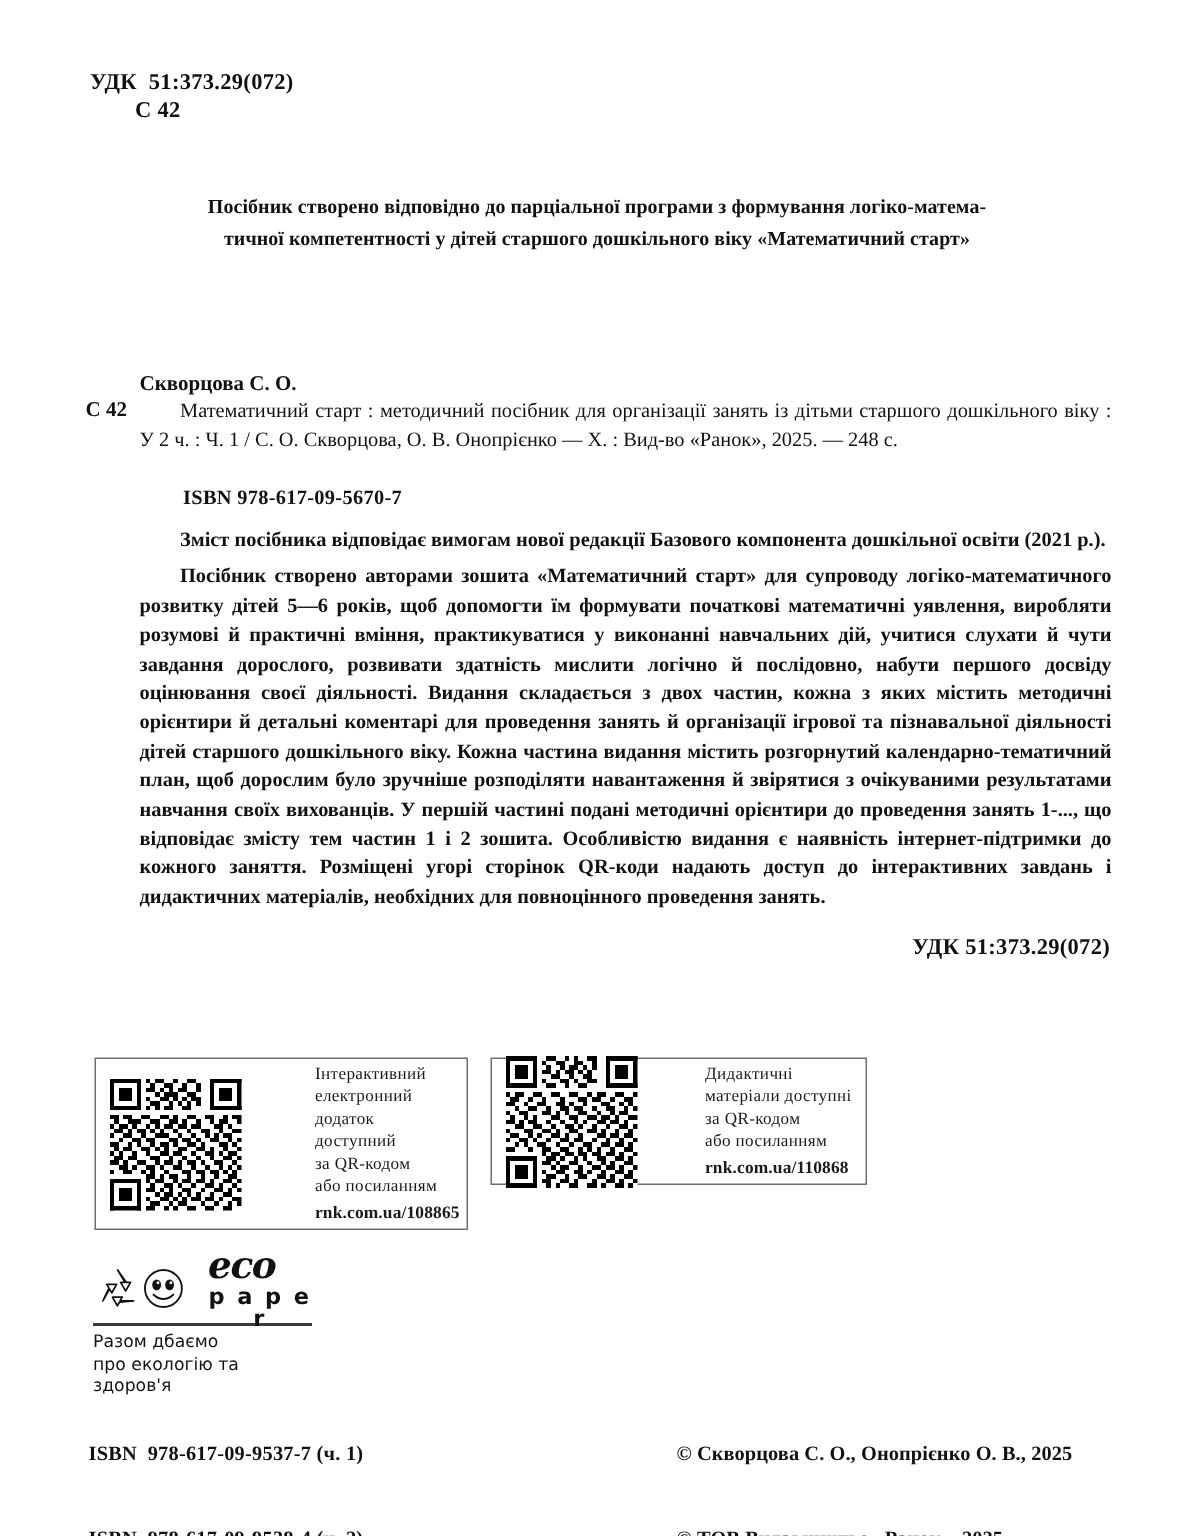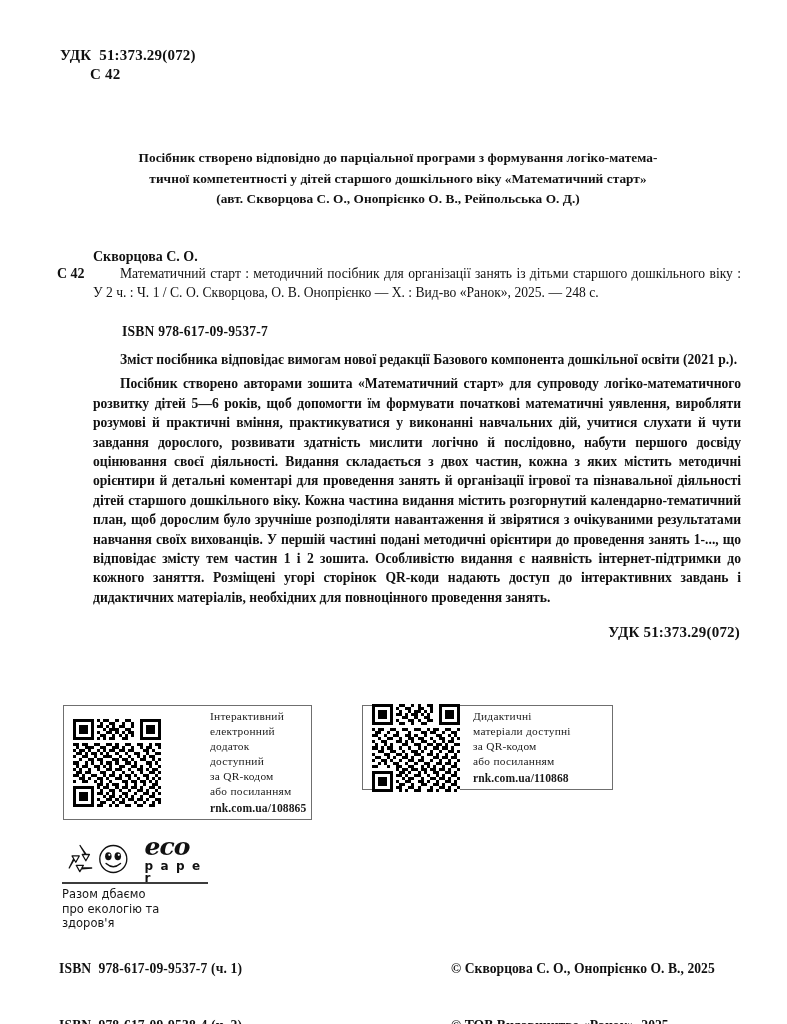--- a/index.html
+++ b/index.html
@@ -40,21 +40,20 @@
   .intro {
     position: absolute;
     left: 88px;
     top: 128px;
     width: 620px;
     text-align: center;
     font-weight: bold;
     font-size: 13.3px;
     line-height: 20.5px;
     letter-spacing: 0.05px;
-    margin-top: 20px;
   }
   .intro div { white-space: nowrap; }
 
   
   .author-line {
     position: absolute;
     left: 93px;
     top: 248px;
     font-weight: bold;
     font-size: 14px;
@@ -119,21 +118,21 @@
   .qr-box {
     position: absolute;
     border: 1px solid #6f6f6f;
     background: #fff;
     box-sizing: border-box;
     display: flex;
     align-items: center;
     padding: 8px 9px;
   }
   #qr-box-1 { left: 63px; top: 705px; width: 249px; height: 115px; gap: 36px; }
-  #qr-box-2 { left: 362px; top: 705px; width: 251px; height: 85px; }
+  #qr-box-2 { left: 327px; top: 705px; width: 251px; height: 85px; gap: 32px; }
 
   .qr-img { width: 88px; height: 88px; flex: 0 0 88px; }
   .qr-text {
     margin-left: 13px;
     font-size: 11.4px;
     line-height: 15px;
     letter-spacing: 0.25px;
     color: #1a1a1a;
   }
   .qr-text .link {
@@ -194,29 +193,28 @@
 <div class="page">
 
   <div class="udk-top">
     <div class="l1">УДК  51:373.29(072)</div>
     <div class="l2">С 42</div>
   </div>
 
   <div class="intro">
     <div>Посібник створено відповідно до парціальної програми з формування логіко-матема-</div>
     <div>тичної компетентності у дітей старшого дошкільного віку «Математичний старт»</div>
-    <div>(авт. Скворцова С. О., Онопрієнко О. В., Рейпольська О. Д.)</div>
   </div>
 
   <div class="author-line">Скворцова С. О.</div>
   <div class="c42-side">С 42</div>
   <div class="cat-body">
     <span class="first">Математичний старт : методичний посібник для організації занять із дітьми старшого дошкільного віку : У 2 ч. : Ч. 1 / С. О. Скворцова, О. В. Онопрієнко — Х. : Вид-во «Ранок», 2025. — 248 с.</span>
   </div>
-  <div class="isbn-main">ISBN 978-617-09-9537-7</div>
+  <div class="isbn-main">ISBN 978-617-09-5670-7</div>
 
   <div class="annot">
     <p>Зміст посібника відповідає вимогам нової редакції Базового компонента дошкільної освіти (2021 р.).</p>
     <p>Посібник створено авторами зошита «Математичний старт» для супроводу логіко-математичного розвитку дітей 5—6 років, щоб  допомогти їм формувати початкові математичні уявлення, виробляти розумові й практичні вміння, практикуватися у виконанні навчальних дій, учитися слухати й чути завдання дорослого, розвивати здатність мислити логічно й послідовно, набути першого досвіду оцінювання своєї діяльності. Видання складається з двох частин, кожна з яких містить методичні орієнтири й детальні коментарі для проведення занять й організації ігрової та пізнавальної діяльності дітей старшого дошкільного віку. Кожна частина видання містить розгорнутий календарно-тематичний план, щоб дорослим було зручніше розподіляти  навантаження й звірятися з очікуваними результатами навчання своїх вихованців. У першій частині подані методичні орієнтири до проведення занять 1-..., що відповідає змісту тем частин 1 і 2 зошита. Особливістю видання є наявність інтернет-підтримки до кожного заняття. Розміщені угорі сторінок QR-коди надають доступ до інтерактивних завдань і дидактичних матеріалів, необхідних для повноцінного проведення занять.</p>
   </div>
 
   <div class="udk-bottom">УДК 51:373.29(072)</div>
 
   <div class="qr-box" id="qr-box-1">
     <svg class="qr-img" viewBox="0 0 29 29" shape-rendering="crispEdges">
@@ -706,21 +704,21 @@
       <svg width="34" height="34" viewBox="0 0 34 34">
         <circle cx="17" cy="17" r="15" fill="none" stroke="#111" stroke-width="1.5"></circle>
         <ellipse cx="11.5" cy="14" rx="3.6" ry="4.4" fill="#111"></ellipse>
         <ellipse cx="22" cy="14" rx="3.6" ry="4.4" fill="#111"></ellipse>
         <circle cx="12.6" cy="12.4" r="1.2" fill="#fff"></circle>
         <circle cx="23.1" cy="12.4" r="1.2" fill="#fff"></circle>
         <path d="M9 22 Q17 29 25 22" fill="none" stroke="#111" stroke-width="1.6" stroke-linecap="round"></path>
       </svg>
       <div style="margin-left:16px; line-height:1;">
         <div style="font-family:'DejaVu Serif',serif; font-style:italic; font-weight:bold; font-size:25px; letter-spacing:-1px;">eco</div>
-        <div style="font-family:'DejaVu Sans',sans-serif; font-weight:bold; font-size:12px; letter-spacing:1.6px; text-align:left; margin-top:1px;">p a p e r</div>
+        <div style="font-family:'DejaVu Sans',sans-serif; font-weight:bold; font-size:15px; letter-spacing:1.6px; text-align:center; margin-top:1px;">p a p e r</div>
       </div>
     </div>
     <div class="eco-rule"></div>
     <div class="eco-caption">
       <div>Разом дбаємо</div>
       <div>про екологію та здоров'я</div>
     </div>
   </div>
 
   <div class="isbn-bottom">

